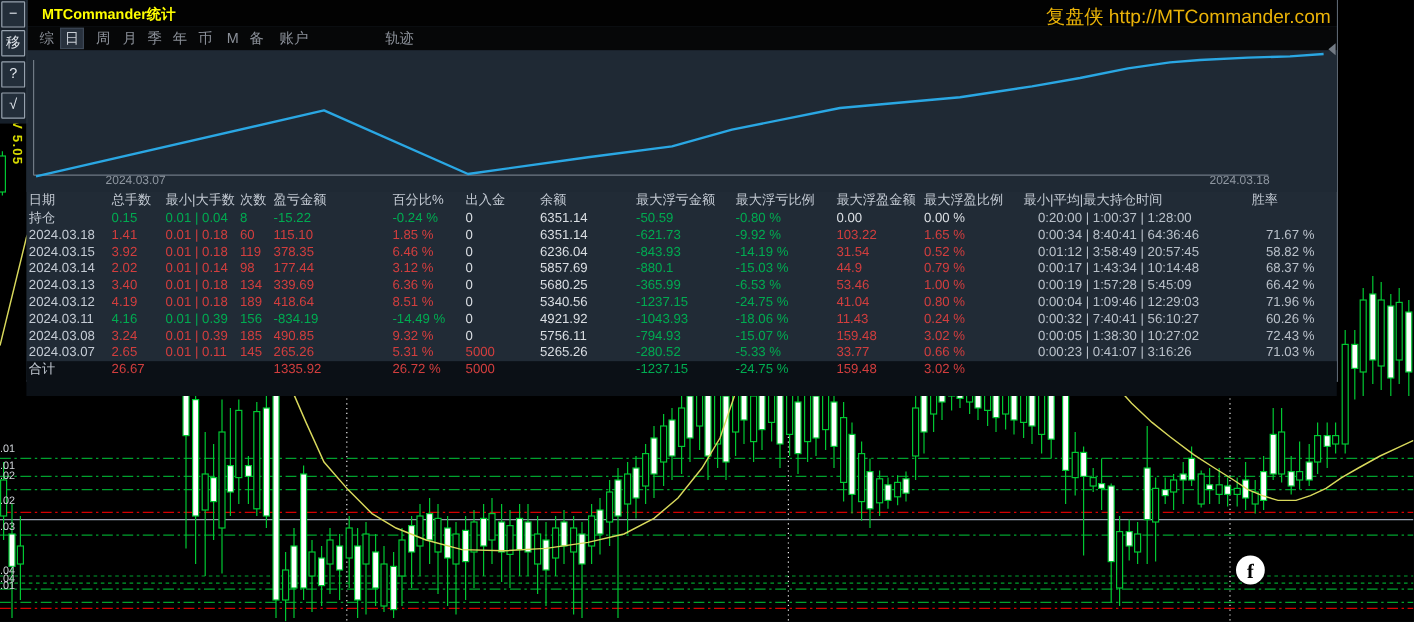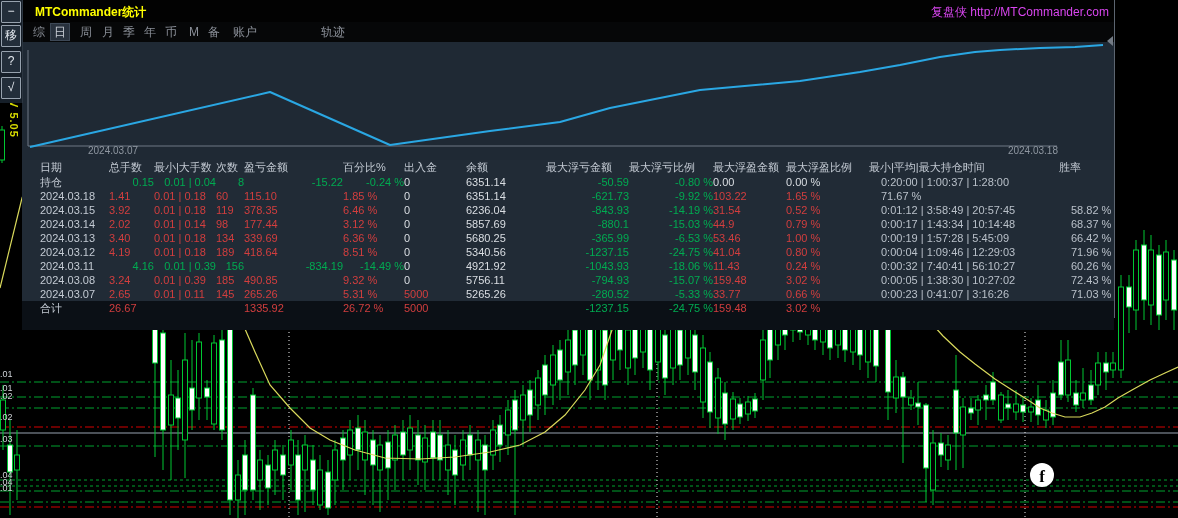--- a/index.html
+++ b/index.html
@@ -13,38 +13,38 @@
   #fbcircle{width:24px;height:24px;border-radius:50%;background:#fff;color:#000;font-weight:bold;
             font-size:17px;display:flex;align-items:flex-end;justify-content:center;
             font-family:"Liberation Serif",serif;line-height:21px;}
   #handle{color:#fff;font-size:19px;font-weight:bold;text-shadow:0 0 2px #000;}
 
   
   #panel{position:absolute;left:22px;top:0;width:1092px;height:317px;background:#212b36;
          border-right:1px solid #5c6570;border-bottom:1px solid #5c6570;z-index:5;}
   #titlebar{position:absolute;left:0;top:0;width:100%;height:22px;background:#020202;}
   #title{position:absolute;left:13px;top:4px;color:#ffff00;font-size:12px;font-weight:bold;}
-  #site{position:absolute;right:5px;top:4px;color:#d946ef;font-size:12px;}
+  #site{position:absolute;right:5px;top:4px;color:#eab308;font-size:16px;}
   #tabbar{position:absolute;left:0;top:22px;width:100%;height:20px;background:#060708;}
   .tab{position:absolute;top:2px;height:16px;line-height:16px;color:#8b9099;font-size:12px;padding:0 3px;cursor:default;}
   .tab.sel{background:#28313d;box-shadow:0 0 0 1px #3d4856;color:#c9ced5;}
   #equity{position:absolute;left:0;top:42px;width:100%;height:118px;background:#1f2934;}
   .datelabel{position:absolute;color:#8f97a1;font-size:10px;top:103px;}
   #dl-left{left:66px;} #dl-right{right:56px;}
   #ptri{position:absolute;right:1px;top:36px;width:0;height:0;z-index:6;
         border-top:5px solid transparent;border-bottom:5px solid transparent;border-right:6px solid #737b85;}
 
   
   #tbl{position:absolute;left:0;top:160px;width:1092px;}
-  .trow{display:grid;padding-left:18px;height:14px;line-height:14px;font-size:11px;
+  .trow{display:grid;padding-left:2px;height:14px;line-height:14px;font-size:11px;
         grid-template-columns:69px 45px 62px 28px 99px 61px 62px 80px 83px 84px 73px 83px 190px 72px;}
   .trow.thead{height:15px;line-height:15px;}
   .trow.total{background:#0b1016;height:29px;line-height:15px;}
   .tcell{overflow:hidden;white-space:nowrap;}
-  .h{color:#c3cad3;} .d{color:#c3cad3;} .r{color:#d23e3e;} .g{color:#00ab51;text-align:right;}
+  .h{color:#c3cad3;} .d{color:#c3cad3;} .r{color:#d23e3e;} .g{color:#00ab51;}
   .w{color:#dadee3;} .t{color:#b9c0c9;margin-left:12px;} .e{color:transparent;}
 
   
   #sidebar{position:absolute;left:0;top:0;width:22px;height:103px;background:#161f29;z-index:6;
            border-right:1px solid #2c3641;}
   .sbtn{position:absolute;left:1px;width:18px;height:20px;background:#232e3a;border:1px solid #97a2ae;
         color:#e3e8ee;font-size:12px;text-align:center;line-height:19px;border-radius:1px;cursor:default;}
 </style>
 </head>
 <body>
@@ -432,20 +432,21 @@
           <div class="tcell r">0.01 | 0.18</div>
           <div class="tcell r">60</div>
           <div class="tcell r">115.10</div>
           <div class="tcell r">1.85 %</div>
           <div class="tcell w">0</div>
           <div class="tcell w">6351.14</div>
           <div class="tcell g">-621.73</div>
           <div class="tcell g">-9.92 %</div>
           <div class="tcell r">103.22</div>
           <div class="tcell r">1.65 %</div>
+          <div class="tcell t">0:00:34 | 8:40:41 | 64:36:46</div>
           <div class="tcell t">71.67 %</div>
         </div>
         <div class="trow">
           <div class="tcell d">2024.03.15</div>
           <div class="tcell r">3.92</div>
           <div class="tcell r">0.01 | 0.18</div>
           <div class="tcell r">119</div>
           <div class="tcell r">378.35</div>
           <div class="tcell r">6.46 %</div>
           <div class="tcell w">0</div>

